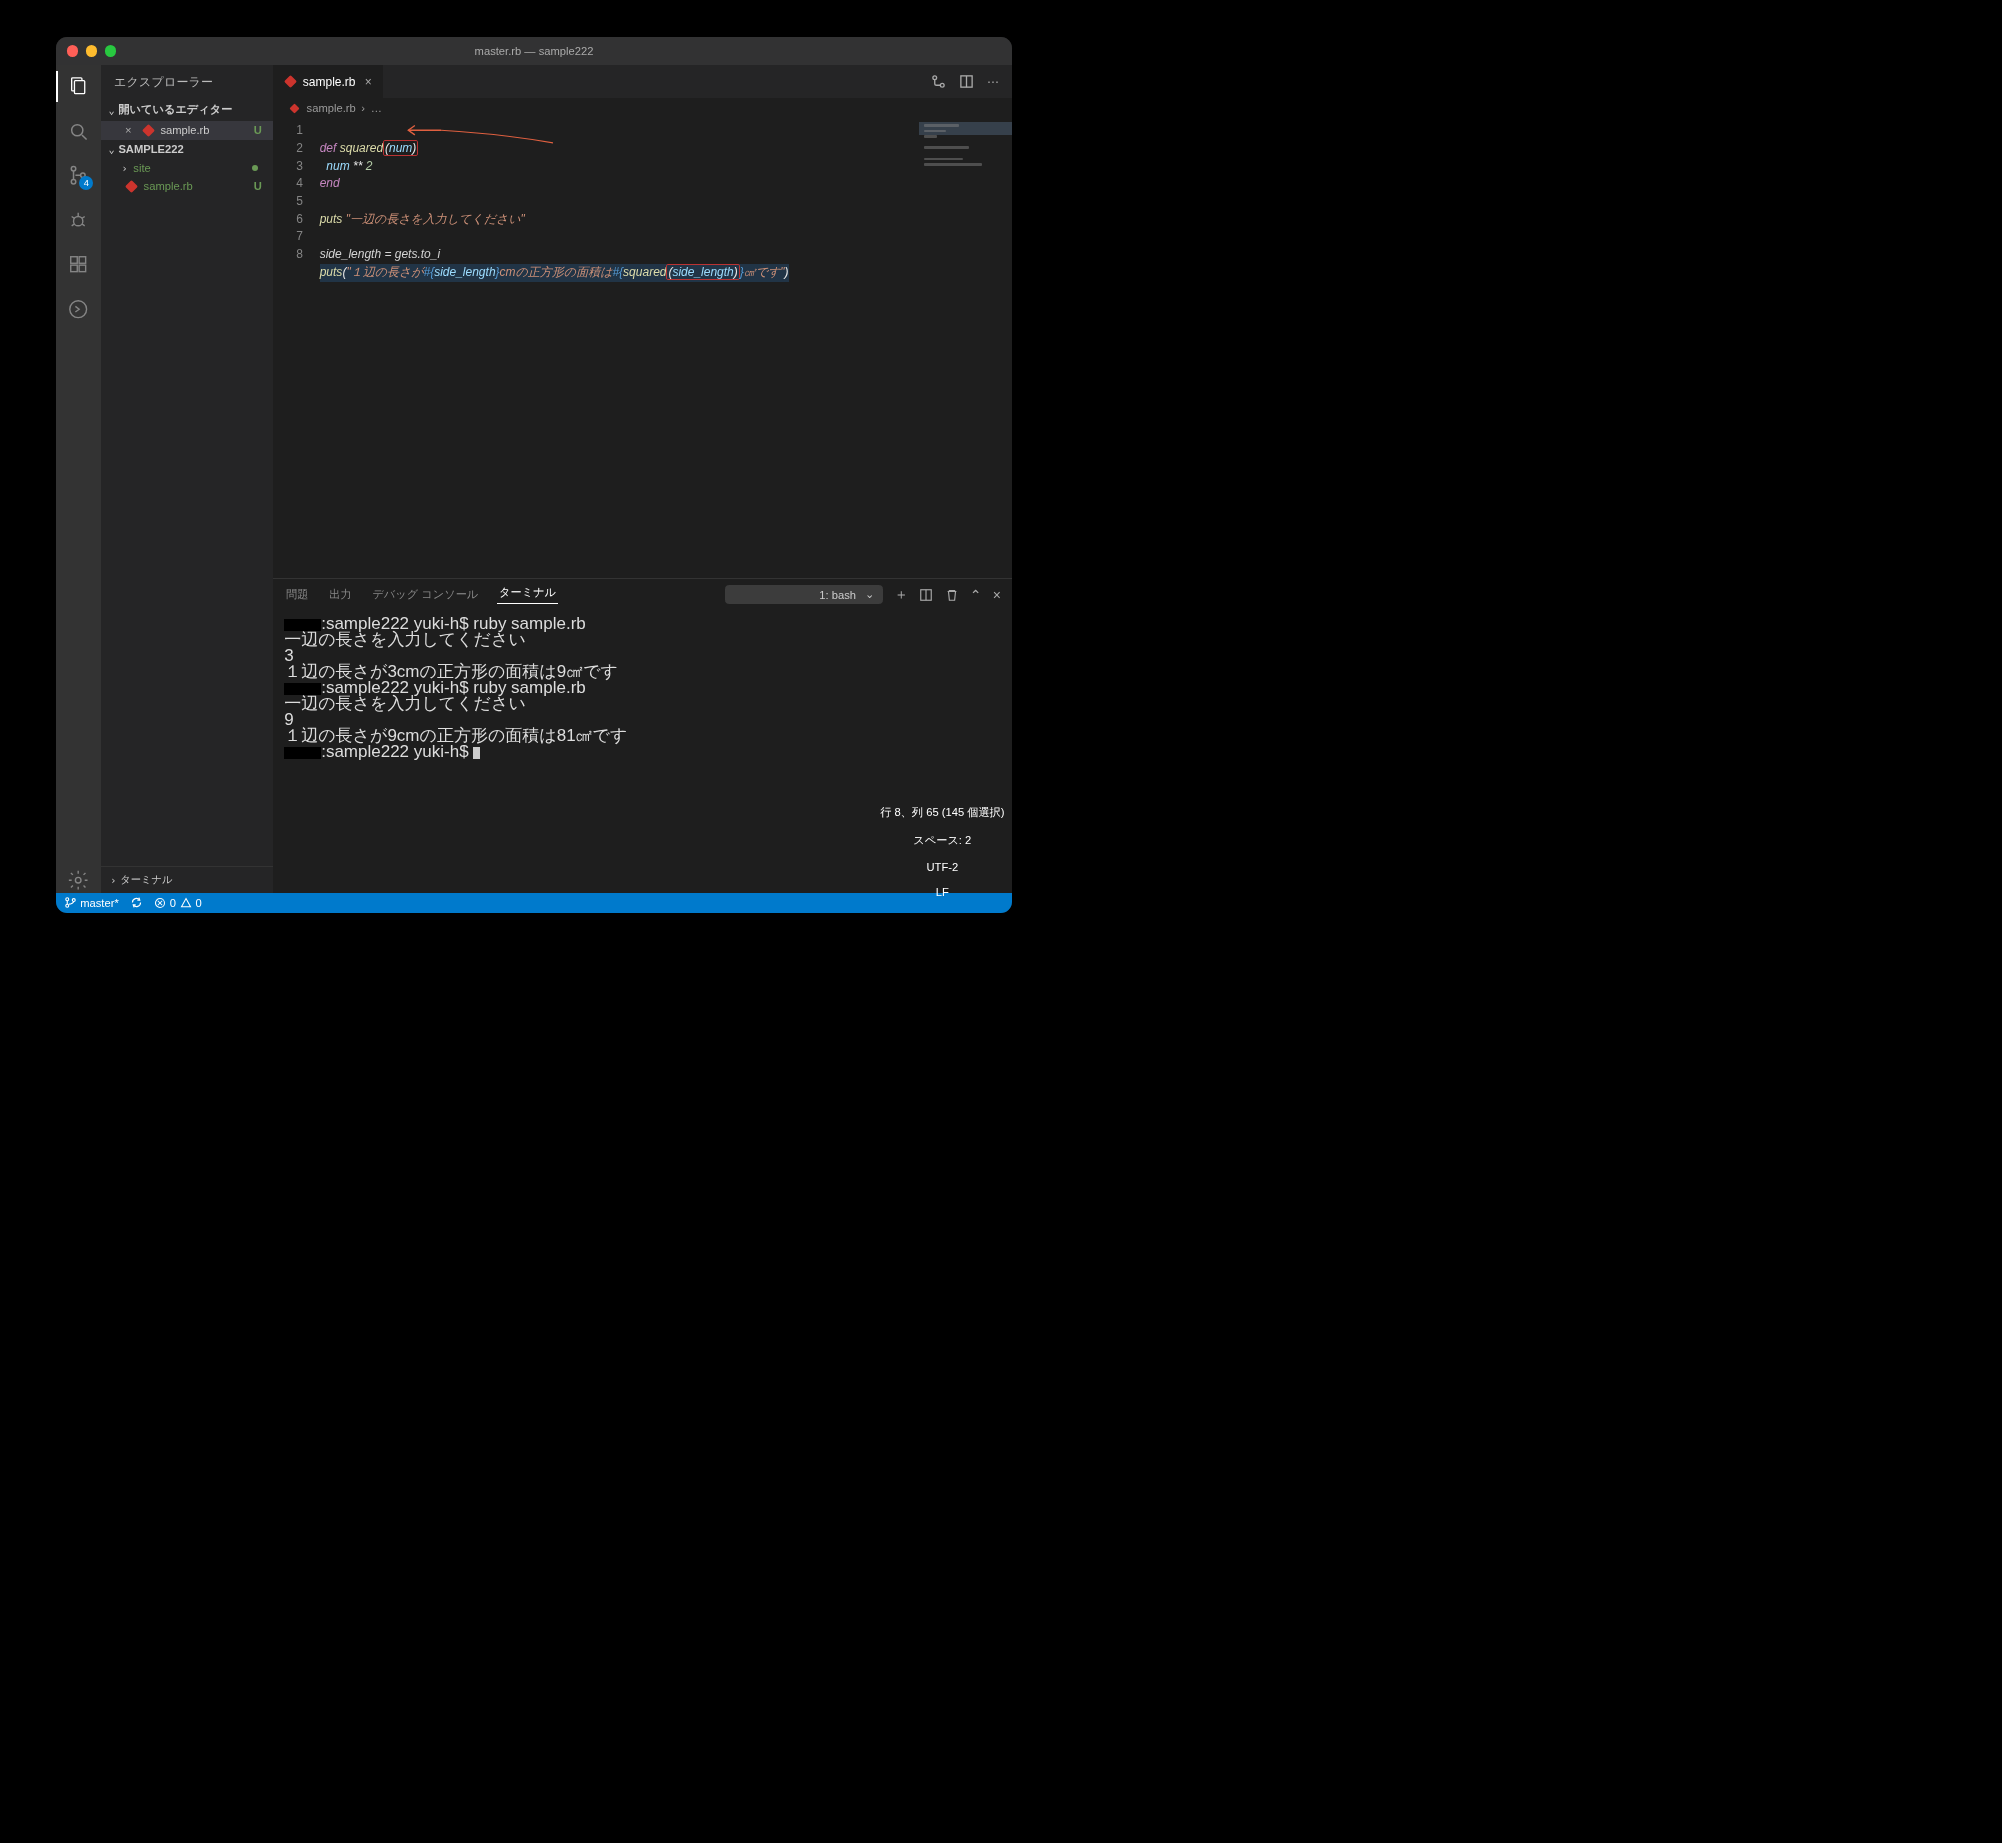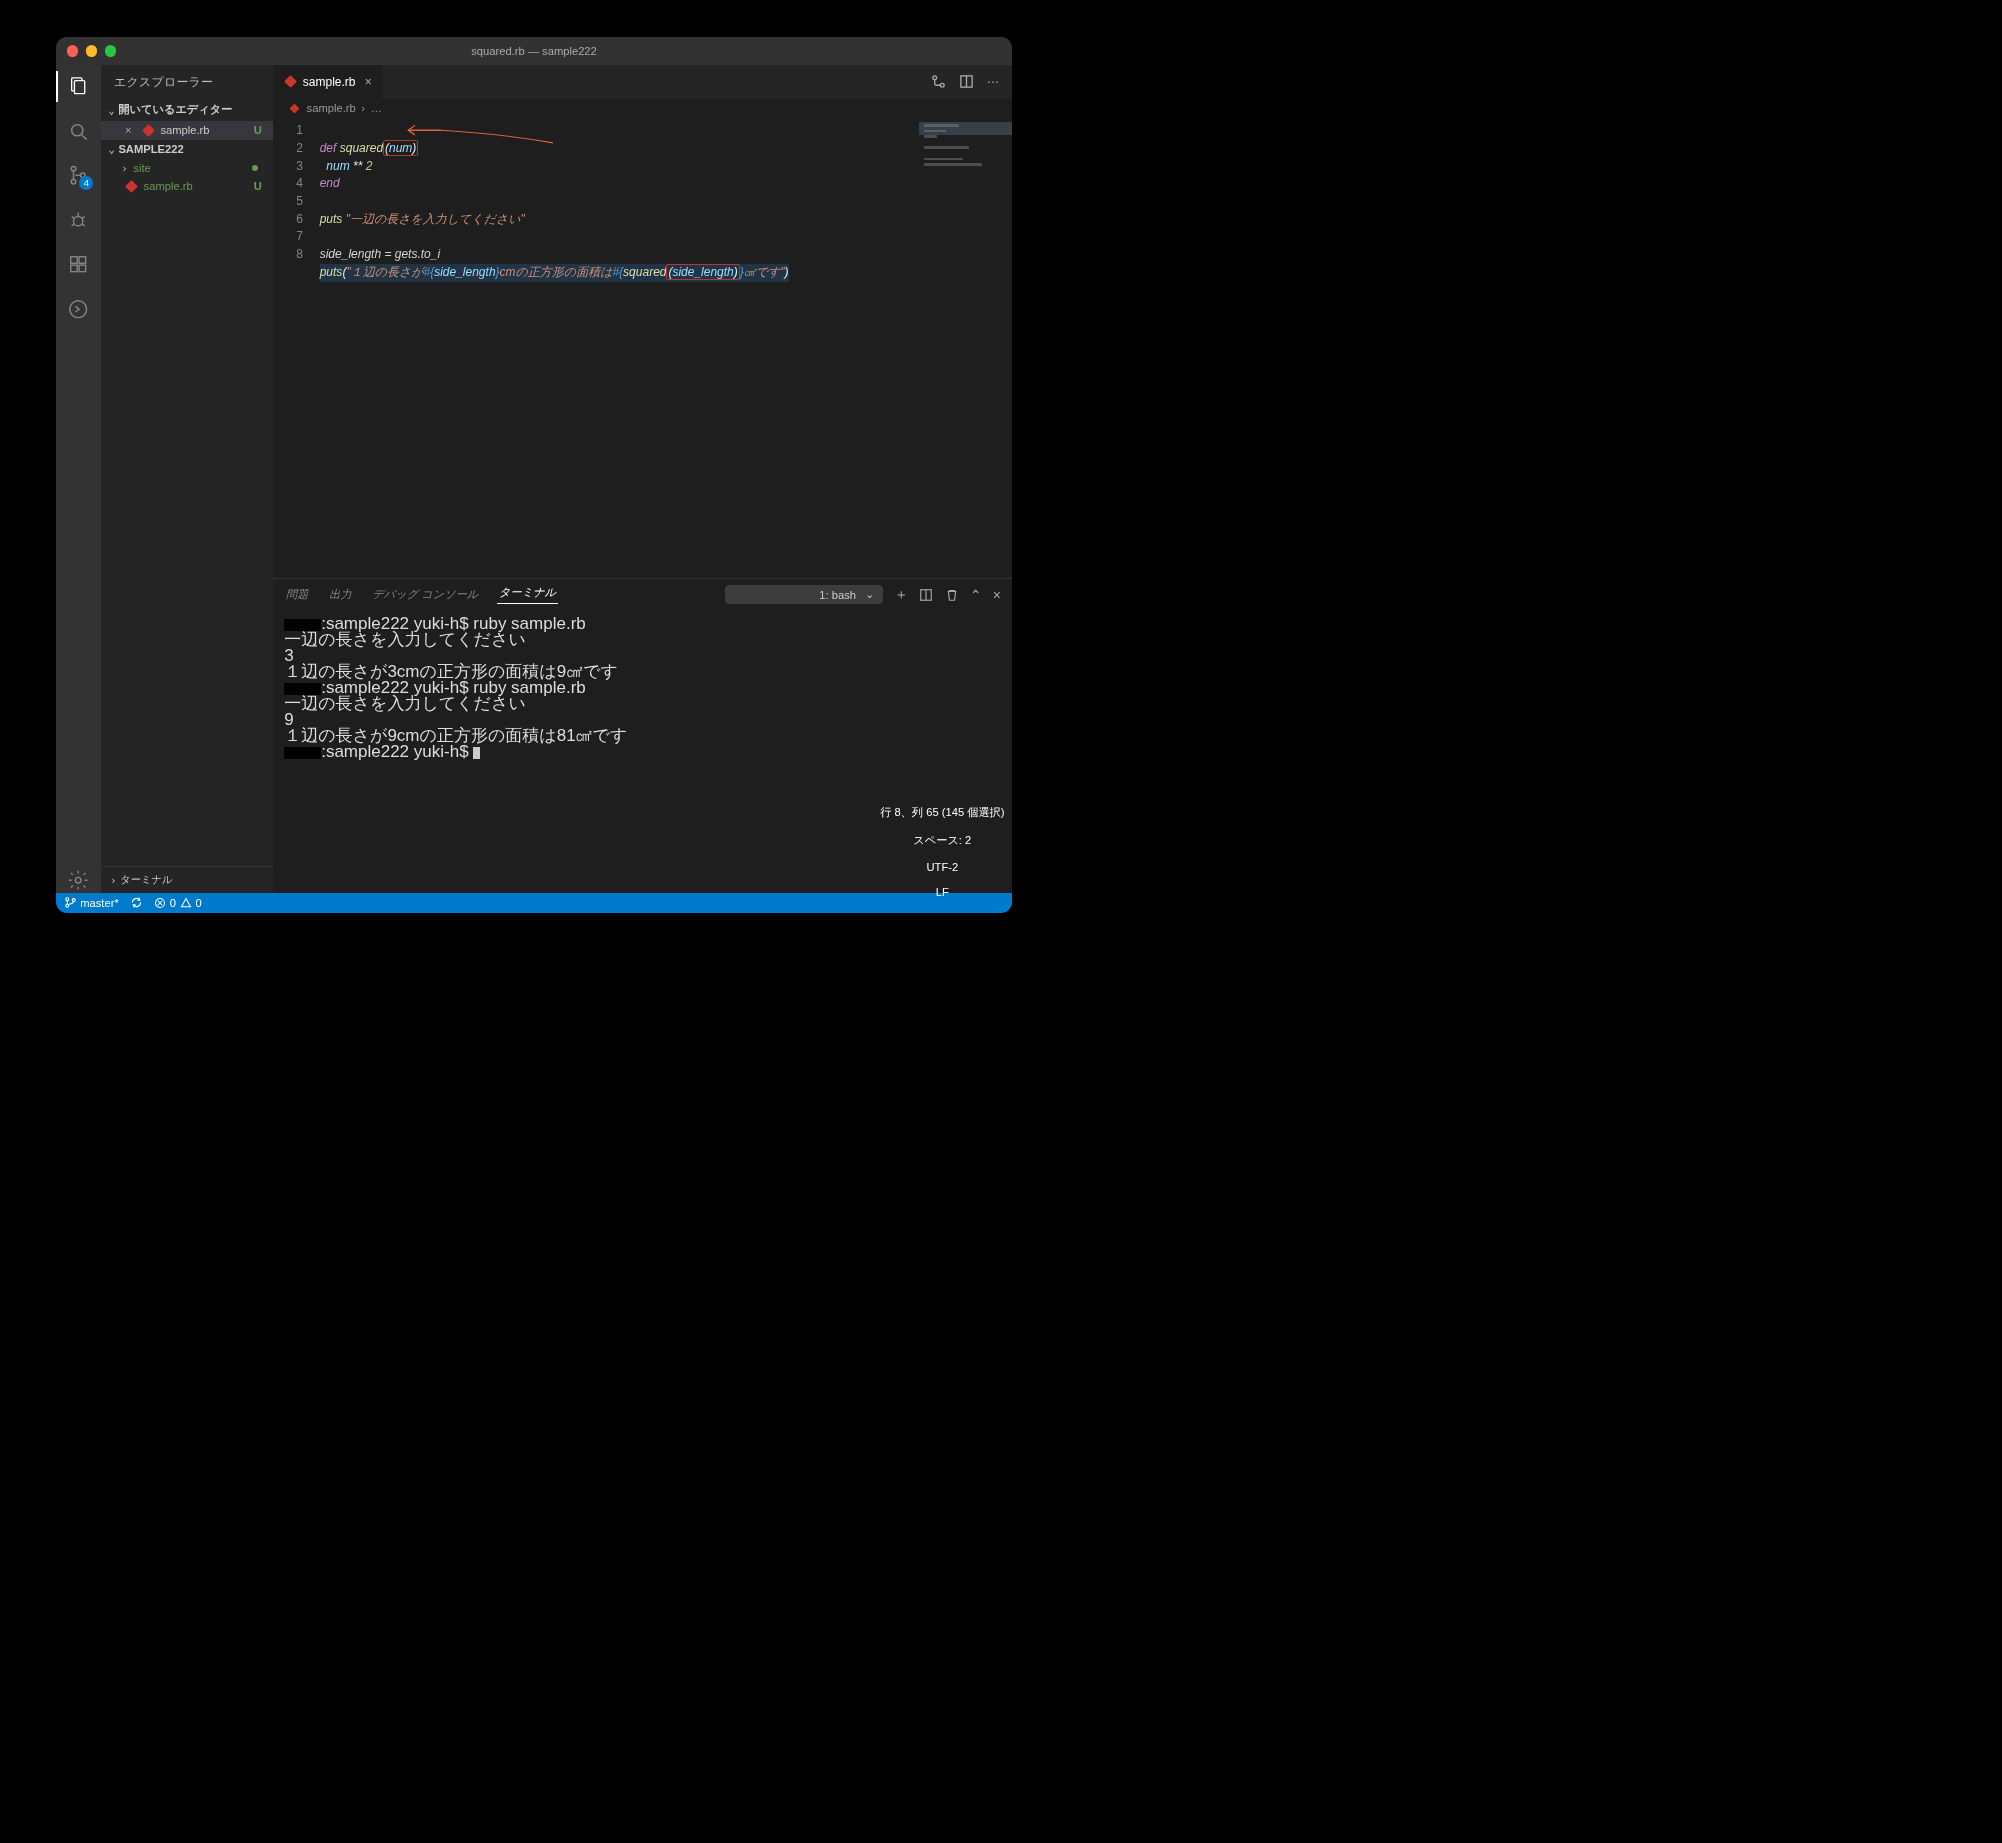--- a/index.html
+++ b/index.html
@@ -53,21 +53,21 @@
 
 .minimap{position:absolute;top:3.7px;right:0;width:93px;height:47px;}
 .mm-bar{position:absolute;top:0;left:0;right:0;height:13px;background:rgba(100,130,160,.35);}
 .mm-txt{position:absolute;top:1.9px;left:4.7px;width:65px;height:35px;opacity:.45;}
 .mm-txt div{height:2.8px;background:#888;margin-bottom:2.8px;border-radius:0.9px;}
 
 .annot-svg{position:absolute;inset:0;pointer-events:none;}
 
 .panel{height:315px;display:flex;flex-direction:column;border-top:0.9px solid #333;}
 .panel-tabs{height:32px;display:flex;align-items:center;padding:0 11.2px;gap:17px;font-size:11.2px;color:#888;}
-.ptab{cursor:pointer;padding:0 1.9px;font-style:italic;}
+.ptab{cursor:pointer;padding:0 1.9px;}
 .ptab.active{color:#fff;border-bottom:0.9px solid #fff;padding-bottom:2.8px;}
 .panel-right{margin-left:auto;display:flex;align-items:center;gap:11.2px;text-align:right;}
 .term-select{background:#3c3c3c;border:0.9px solid #3c3c3c;color:#ccc;padding:2.8px 26px 2.8px 7.5px;font-size:11.2px;border-radius:3.7px;width:158px;position:relative;}
 .term-select::after{content:"⌄";position:absolute;right:7.5px;top:1.9px;color:#ccc;}
 .picon{color:#aaa;cursor:pointer;font-size:14px;}
 .terminal{flex:1;background:#1e1e1e;padding:5.6px 11.2px;font-family:Menlo,Consolas,monospace;font-size:17px;line-height:16px;color:#ddd;white-space:pre;overflow:auto;}
 .blackout{background:#000;display:inline-block;height:12px;vertical-align:middle;}
 .cursor-blk{display:inline-block;width:6.5px;height:12px;background:#ccc;vertical-align:middle;}
 
 
@@ -81,21 +81,21 @@
 <body>
 
 <div class="window">
 
   <div class="titlebar">
     <div class="traffic">
       <div class="dot red"></div>
       <div class="dot yellow"></div>
       <div class="dot green"></div>
     </div>
-    <div class="title">squared.rb — sample222</div>
+    <div class="title">master.rb — sample222</div>
   </div>
 
   <div class="body">
 
     <div class="activitybar">
       <div class="aicon active">
         <svg width="22.4" height="22.4" viewBox="0 0 24 24" fill="none" stroke="currentColor" stroke-width="1.4">
             <rect x="5" y="3" width="11" height="14" rx="1"></rect>
             <rect x="8" y="6" width="11" height="14" rx="1" fill="#333" stroke="currentColor"></rect>
           </svg>

